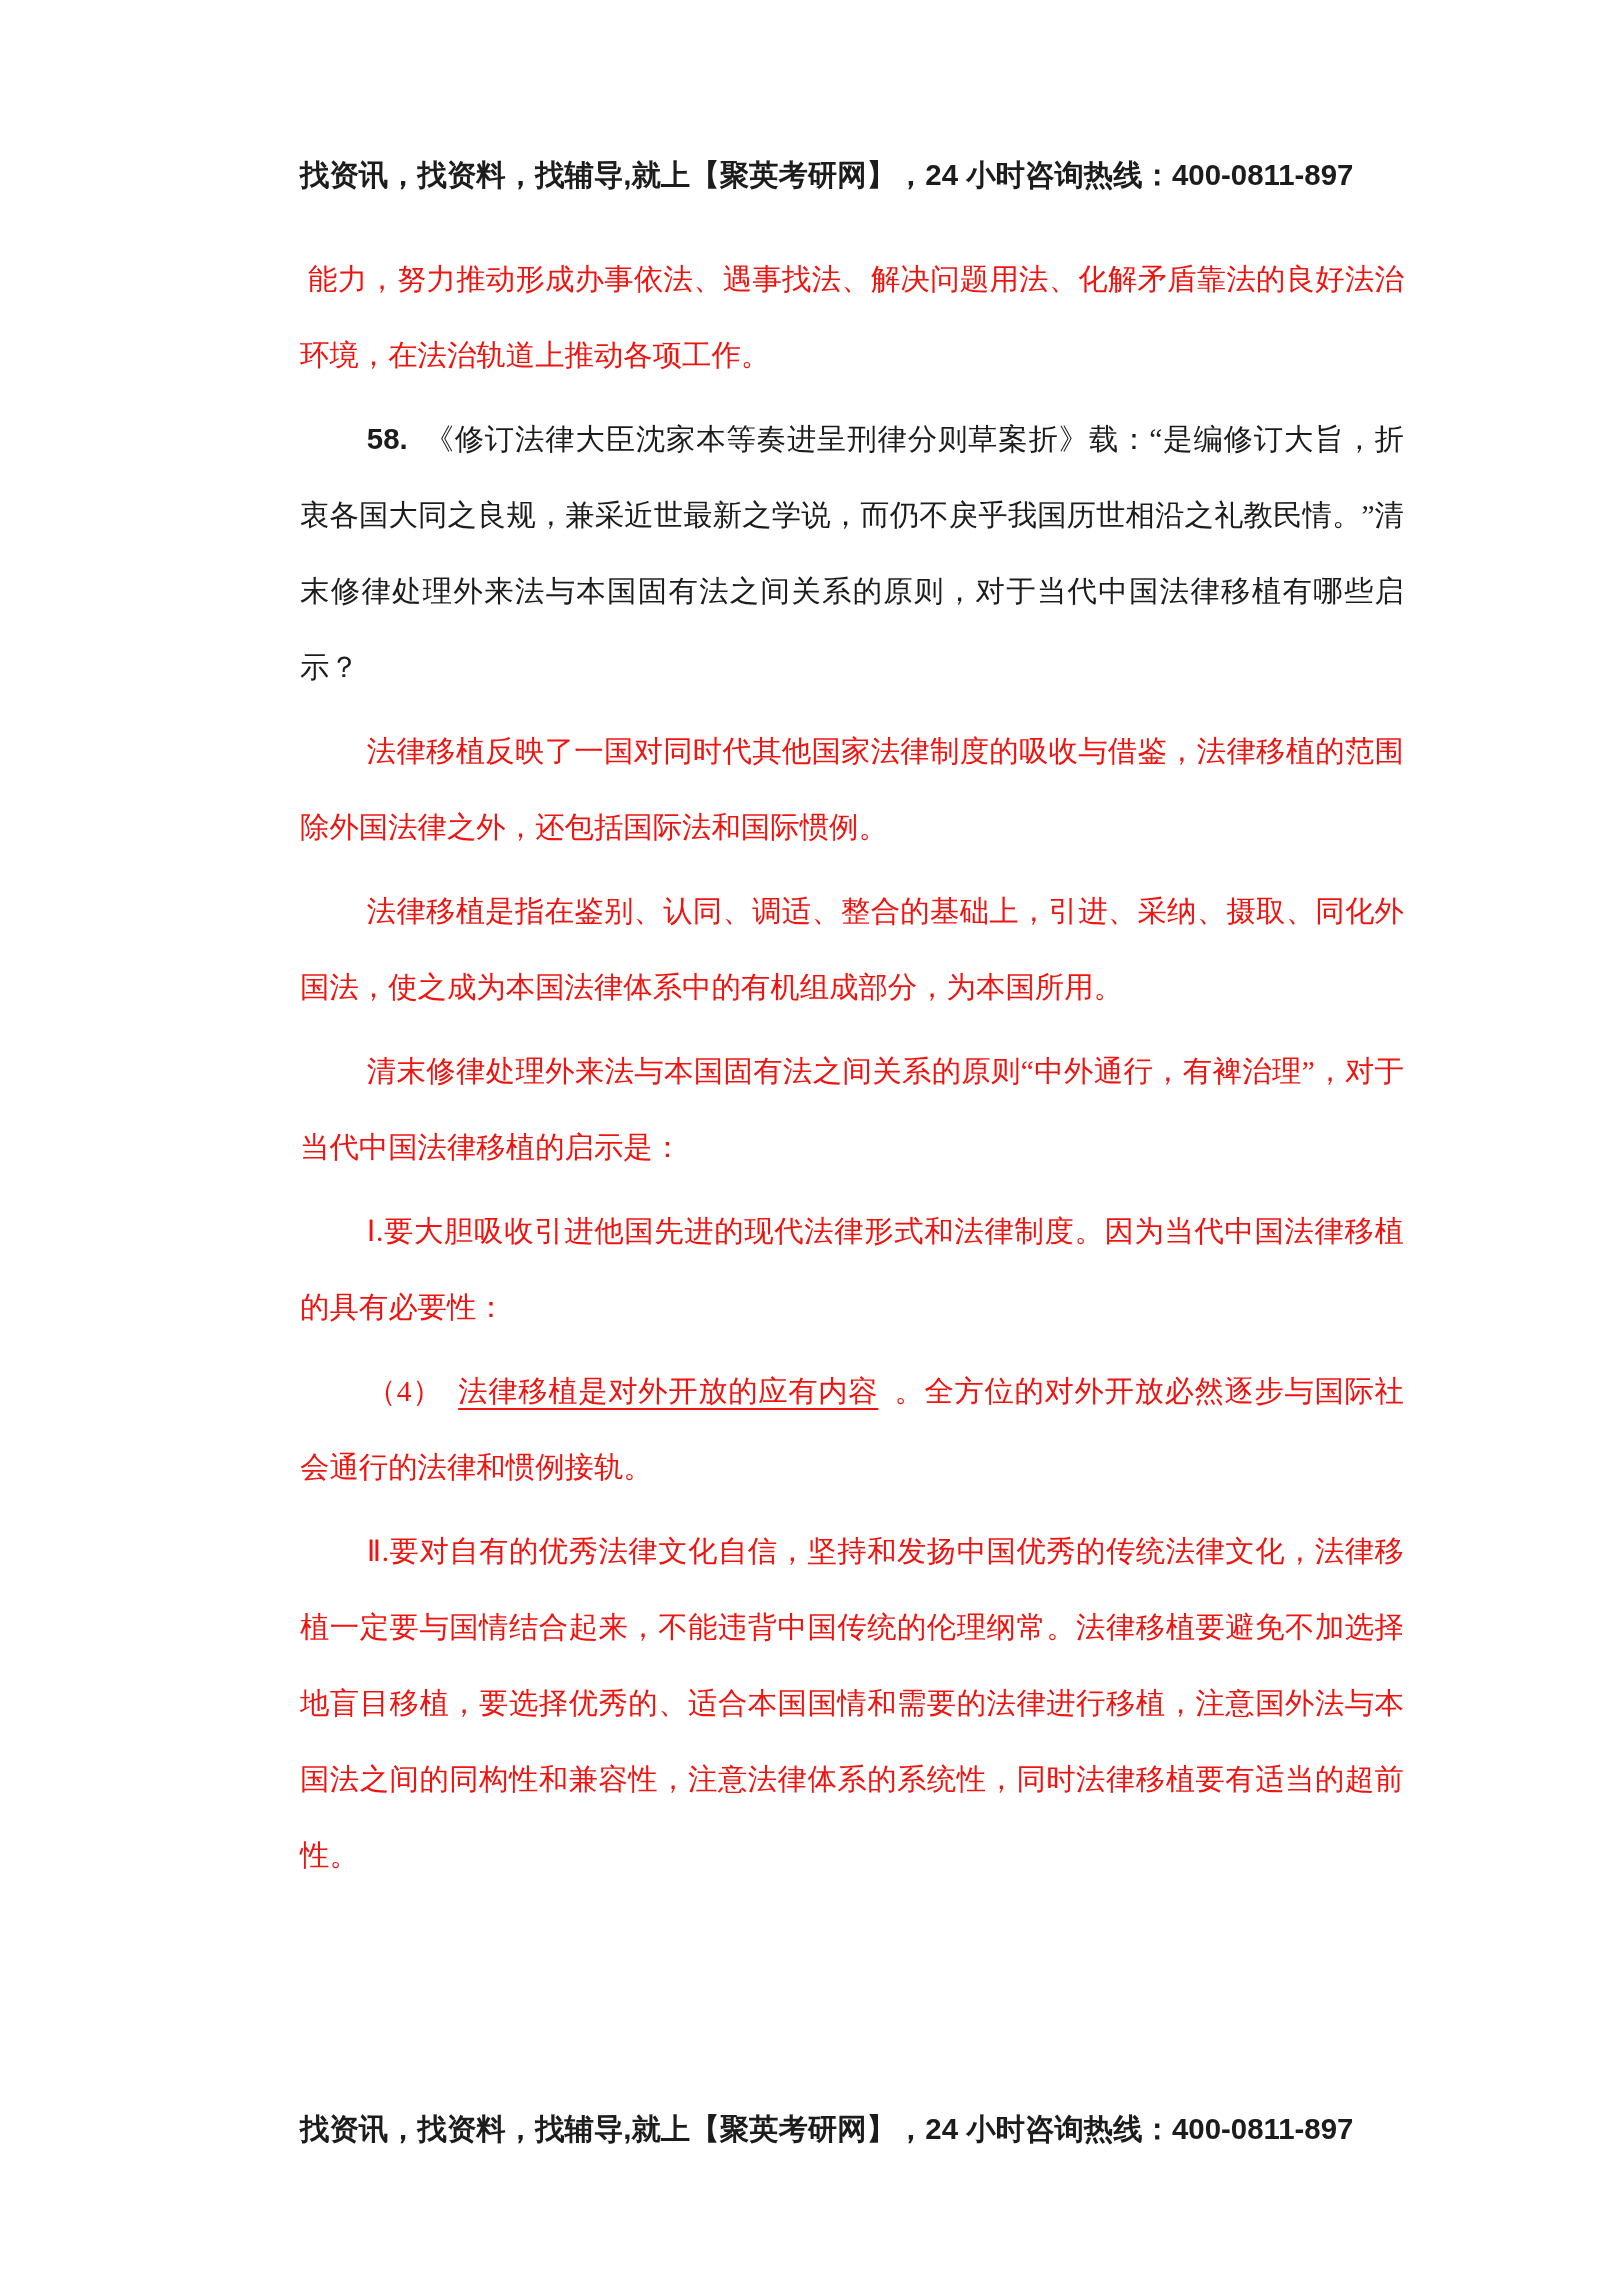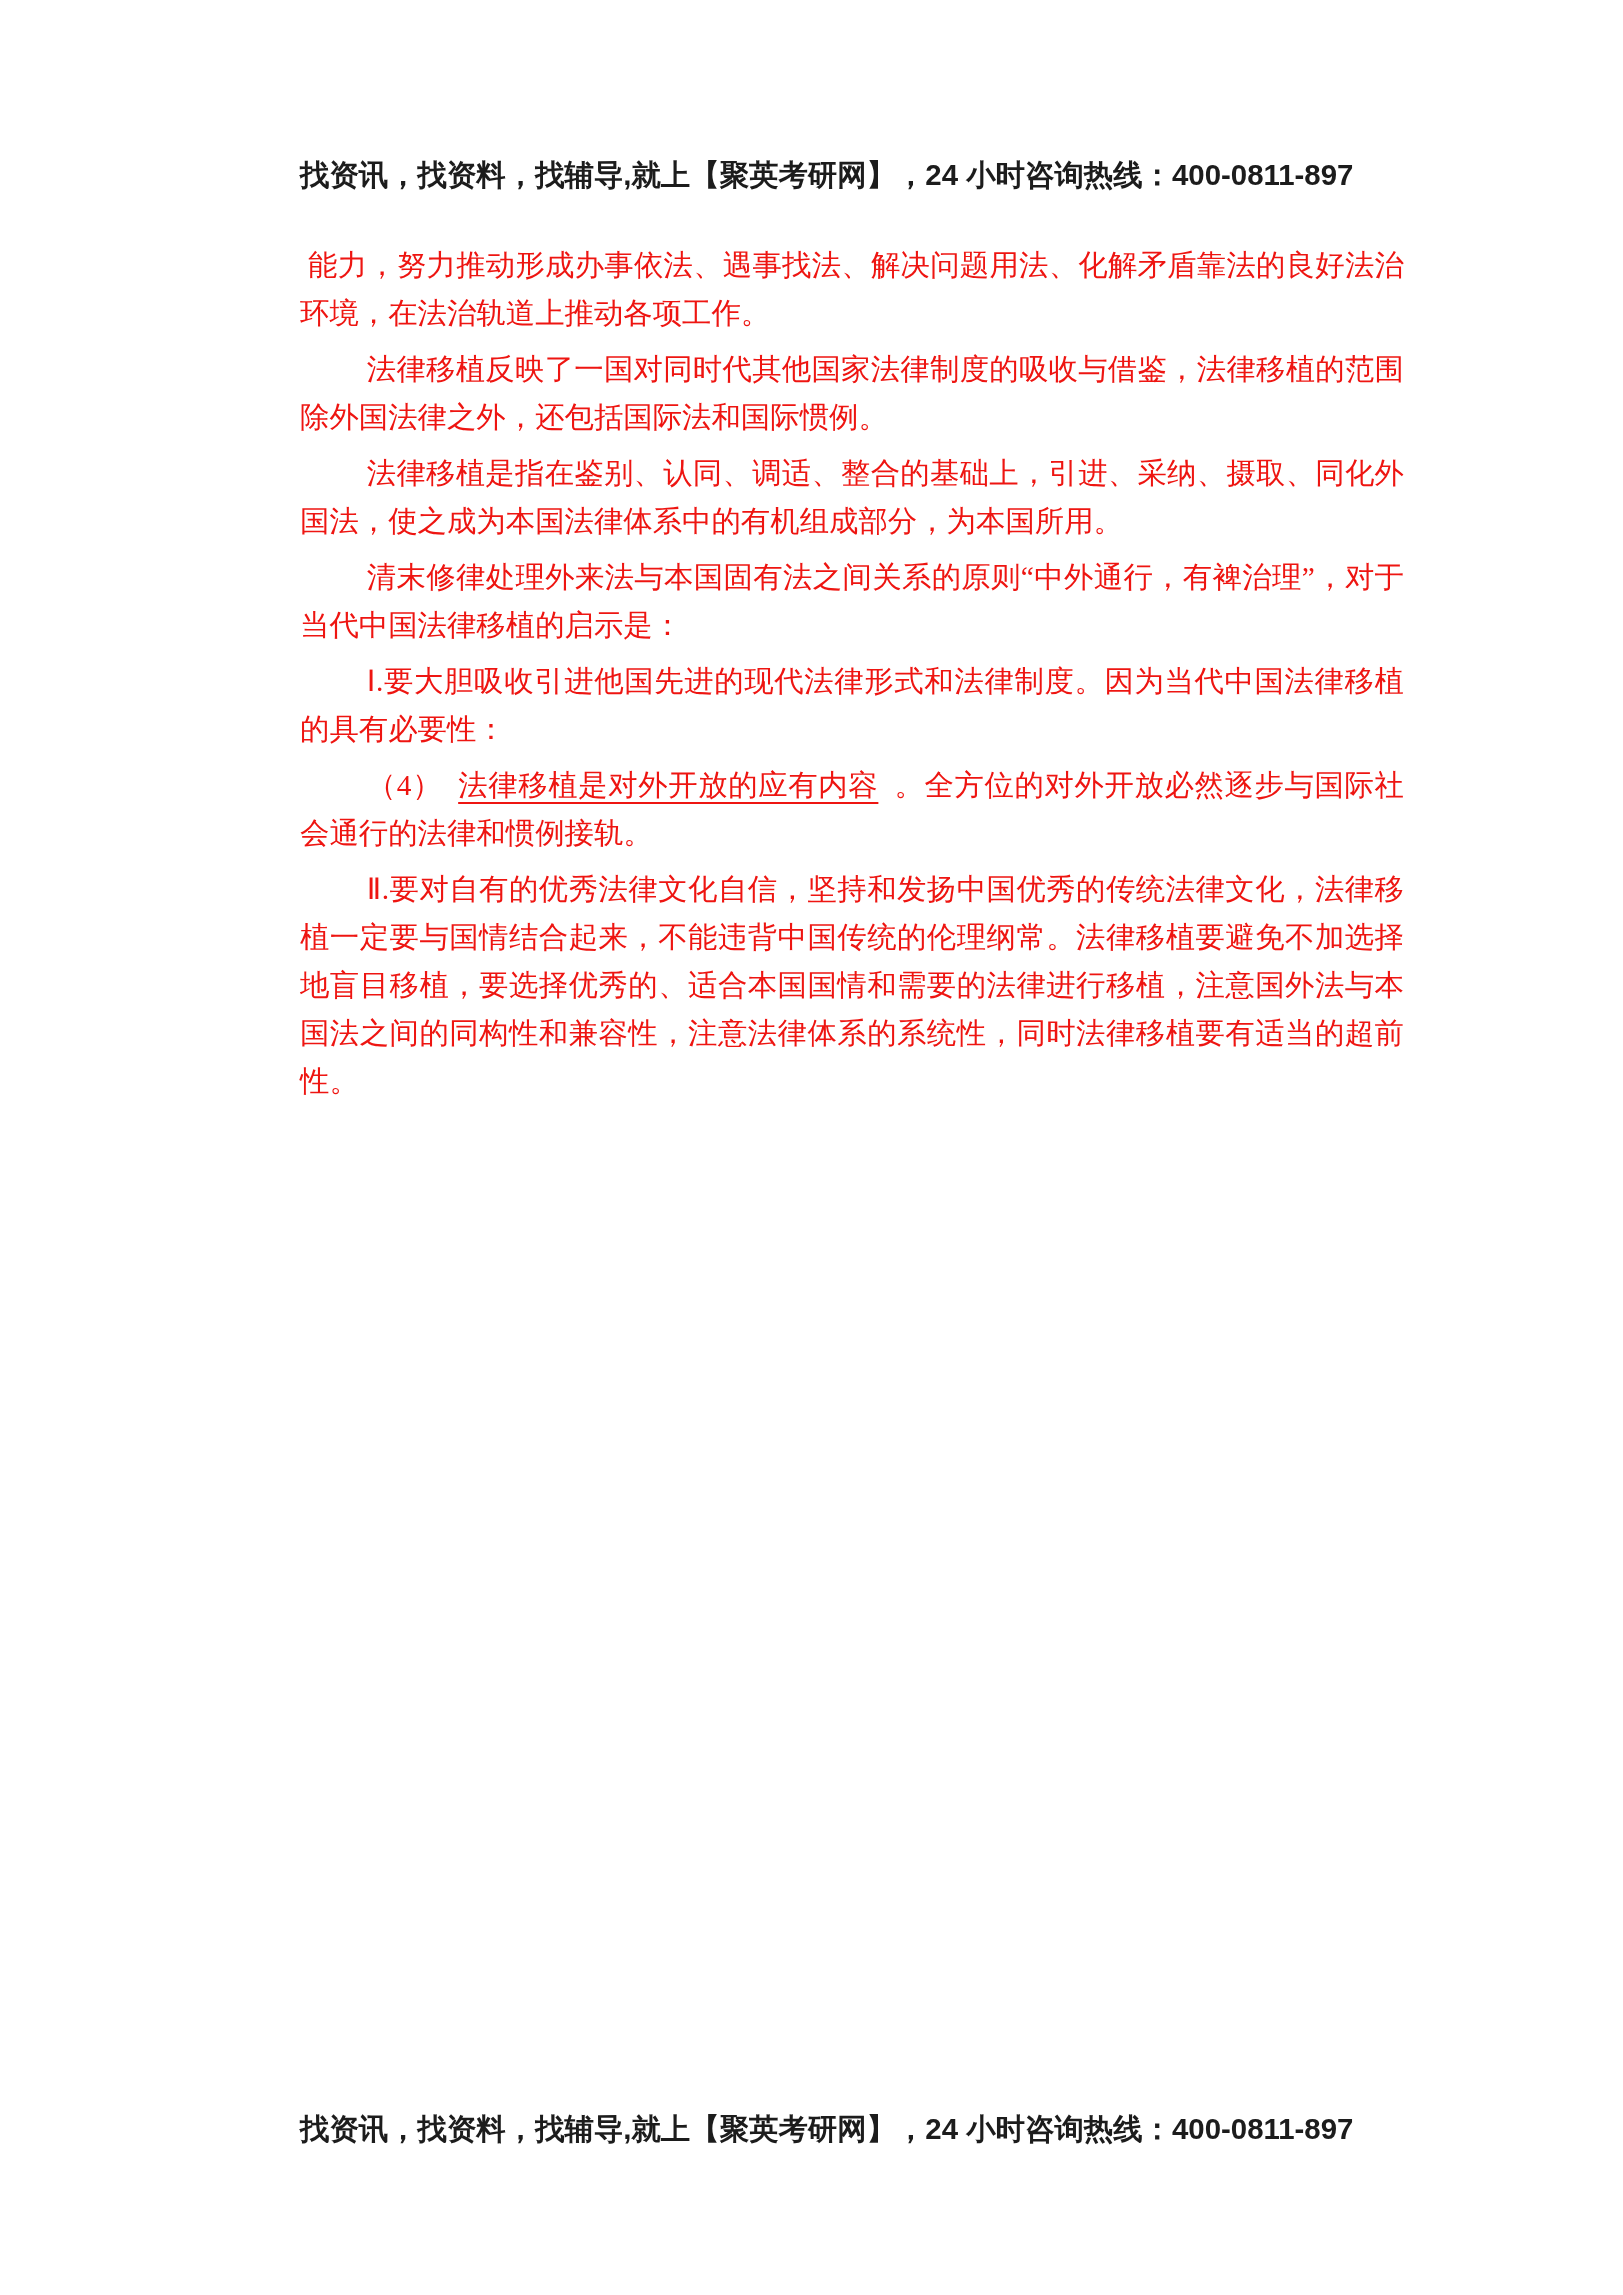--- a/index.html
+++ b/index.html
@@ -29,21 +29,21 @@
 
   .content {
     position: absolute;
     left: 260px;
     top: 209px;
     width: 1120px;
   }
 
   .para {
     font-size: 29.4px;
-    line-height: 48px;
+    line-height: 76px;
     text-align: justify;
     color: var(--accent-red, #ee1511);
     margin-top: 5.2px;
   }
   .para.black { color: var(--text-black, #1c1c1c); }
   .para.noindent { text-indent: 0; margin-top: 0; }
   .para.indent { text-indent: 2em; }
 
   .answer-heading { margin-top: 9.2px; margin-bottom: 18.3px; }
   .num-italic {
@@ -68,20 +68,23 @@
   <div class="page-header">
     <span>找资讯，找资料，找辅导,就上【聚英考研网】，24 小时咨询热线：400-0811-897</span>
   </div>
 
   <div class="content">
 
     <p class="para noindent">
       <span>能力，努力推动形成办事依法、遇事找法、解决问题用法、化解矛盾靠法的良好法治环境，在法治轨道上推动各项工作。</span>
     </p>
 
+    <p class="para black indent">
+      <span class="q-num">58.</span><span>《修订法律大臣沈家本等奏进呈刑律分则草案折》载：“是编修订大旨，折衷各国大同之良规，兼采近世最新之学说，而仍不戾乎我国历世相沿之礼教民情。”清末修律处理外来法与本国固有法之间关系的原则，对于当代中国法律移植有哪些启示？</span>
+    </p>
 
 
     <p class="para indent">
       <span>法律移植反映了一国对同时代其他国家法律制度的吸收与借鉴，法律移植的范围除外国法律之外，还包括国际法和国际惯例。</span>
     </p>
 
     <p class="para indent">
       <span>法律移植是指在鉴别、认同、调适、整合的基础上，引进、采纳、摄取、同化外国法，使之成为本国法律体系中的有机组成部分，为本国所用。</span>
     </p>
 

